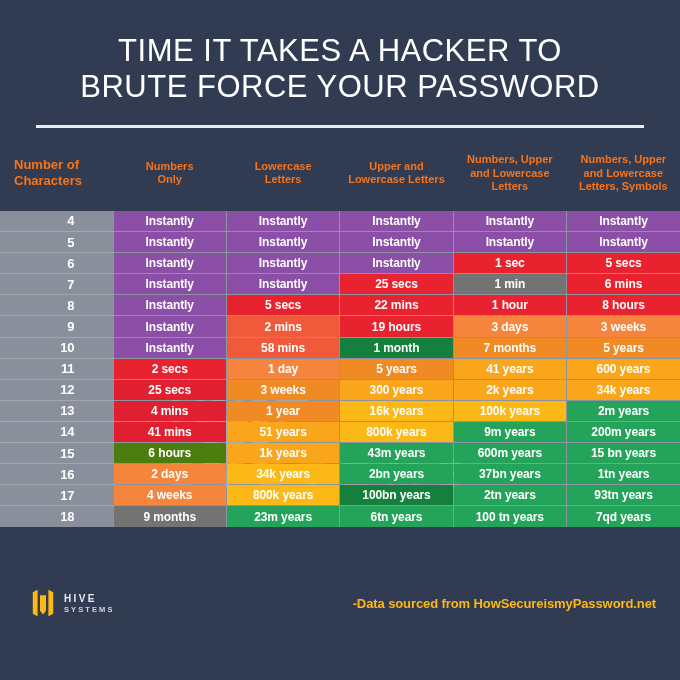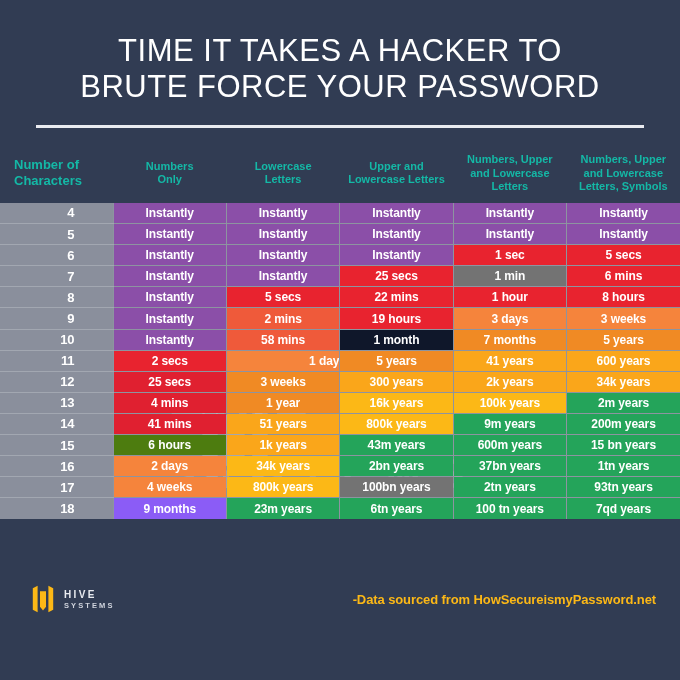--- a/index.html
+++ b/index.html
@@ -53,27 +53,27 @@
   }
   table.grid {
     border-collapse: collapse;
     width: 680px;
     table-layout: fixed;
   }
   table.grid col.c0 { width: 113px; }
   table.grid col.cx { width: 113.4px; }
 
   thead th {
-    color: #14b8a6;
+    color: #f97316;
     font-weight: bold;
     font-size: 11px;
     line-height: 13.5px;
     text-align: center;
     vertical-align: middle;
-    padding: 3px 4px 9px 4px;
+    padding: 3px 4px 17px 4px;
     background: #313c53;
     border: none;
   }
   thead th.hdr-first {
     font-size: 13px;
     line-height: 16px;
     text-align: left;
     padding-left: 14px;
   }
 
@@ -291,28 +291,28 @@
             <td style="background: rgb(139, 79, 168);">Instantly</td>
             <td style="background: rgb(239, 90, 58);">2 mins</td>
             <td style="background: rgb(232, 35, 47);">19 hours</td>
             <td style="background: rgb(245, 132, 60);">3 days</td>
             <td style="background: rgb(245, 132, 60);">3 weeks</td>
           </tr>
           <tr>
             <td class="col-chars">10</td>
             <td style="background: rgb(139, 79, 168);">Instantly</td>
             <td style="background: rgb(239, 90, 58);">58 mins</td>
-            <td style="background: #0f172a;">1 month</td>
+            <td style="background: #15803d;">1 month</td>
             <td style="background: rgb(240, 138, 36);">7 months</td>
             <td style="background: rgb(240, 138, 36);">5 years</td>
           </tr>
           <tr>
             <td class="col-chars">11</td>
             <td style="background: rgb(232, 35, 47);">2 secs</td>
-            <td style="background: rgb(245, 132, 60); text-align: right;">1 day</td>
+            <td style="background: rgb(245, 132, 60);">1 day</td>
             <td style="background: rgb(240, 138, 36);">5 years</td>
             <td style="background: rgb(250, 166, 26);">41 years</td>
             <td style="background: rgb(250, 166, 26);">600 years</td>
           </tr>
           <tr>
             <td class="col-chars">12</td>
             <td style="background: rgb(224, 32, 48);">25 secs</td>
             <td style="background: rgb(240, 138, 36);">3 weeks</td>
             <td style="background: rgb(250, 166, 26);">300 years</td>
             <td style="background: rgb(250, 166, 26);">2k years</td>
@@ -347,27 +347,27 @@
             <td style="background: rgb(245, 132, 60);">2 days</td>
             <td style="background: rgb(252, 184, 22);">34k years</td>
             <td style="background: rgb(36, 164, 90);">2bn years</td>
             <td style="background: rgb(36, 164, 90);">37bn years</td>
             <td style="background: rgb(36, 164, 90);">1tn years</td>
           </tr>
           <tr>
             <td class="col-chars">17</td>
             <td style="background: rgb(245, 132, 60);">4 weeks</td>
             <td style="background: rgb(252, 184, 22);">800k years</td>
-            <td style="background: #737373;">100bn years</td>
+            <td style="background: #15803d;">100bn years</td>
             <td style="background: rgb(36, 164, 90);">2tn years</td>
             <td style="background: rgb(36, 164, 90);">93tn years</td>
           </tr>
           <tr>
             <td class="col-chars">18</td>
-            <td style="background: #8b5cf6;">9 months</td>
+            <td style="background: #737373;">9 months</td>
             <td style="background: rgb(36, 164, 90);">23m years</td>
             <td style="background: rgb(36, 164, 90);">6tn years</td>
             <td style="background: rgb(36, 164, 90);">100 tn years</td>
             <td style="background: rgb(36, 164, 90);">7qd years</td>
           </tr>
         </tbody>
     </table>
   </div>
 
   <div class="footer">

